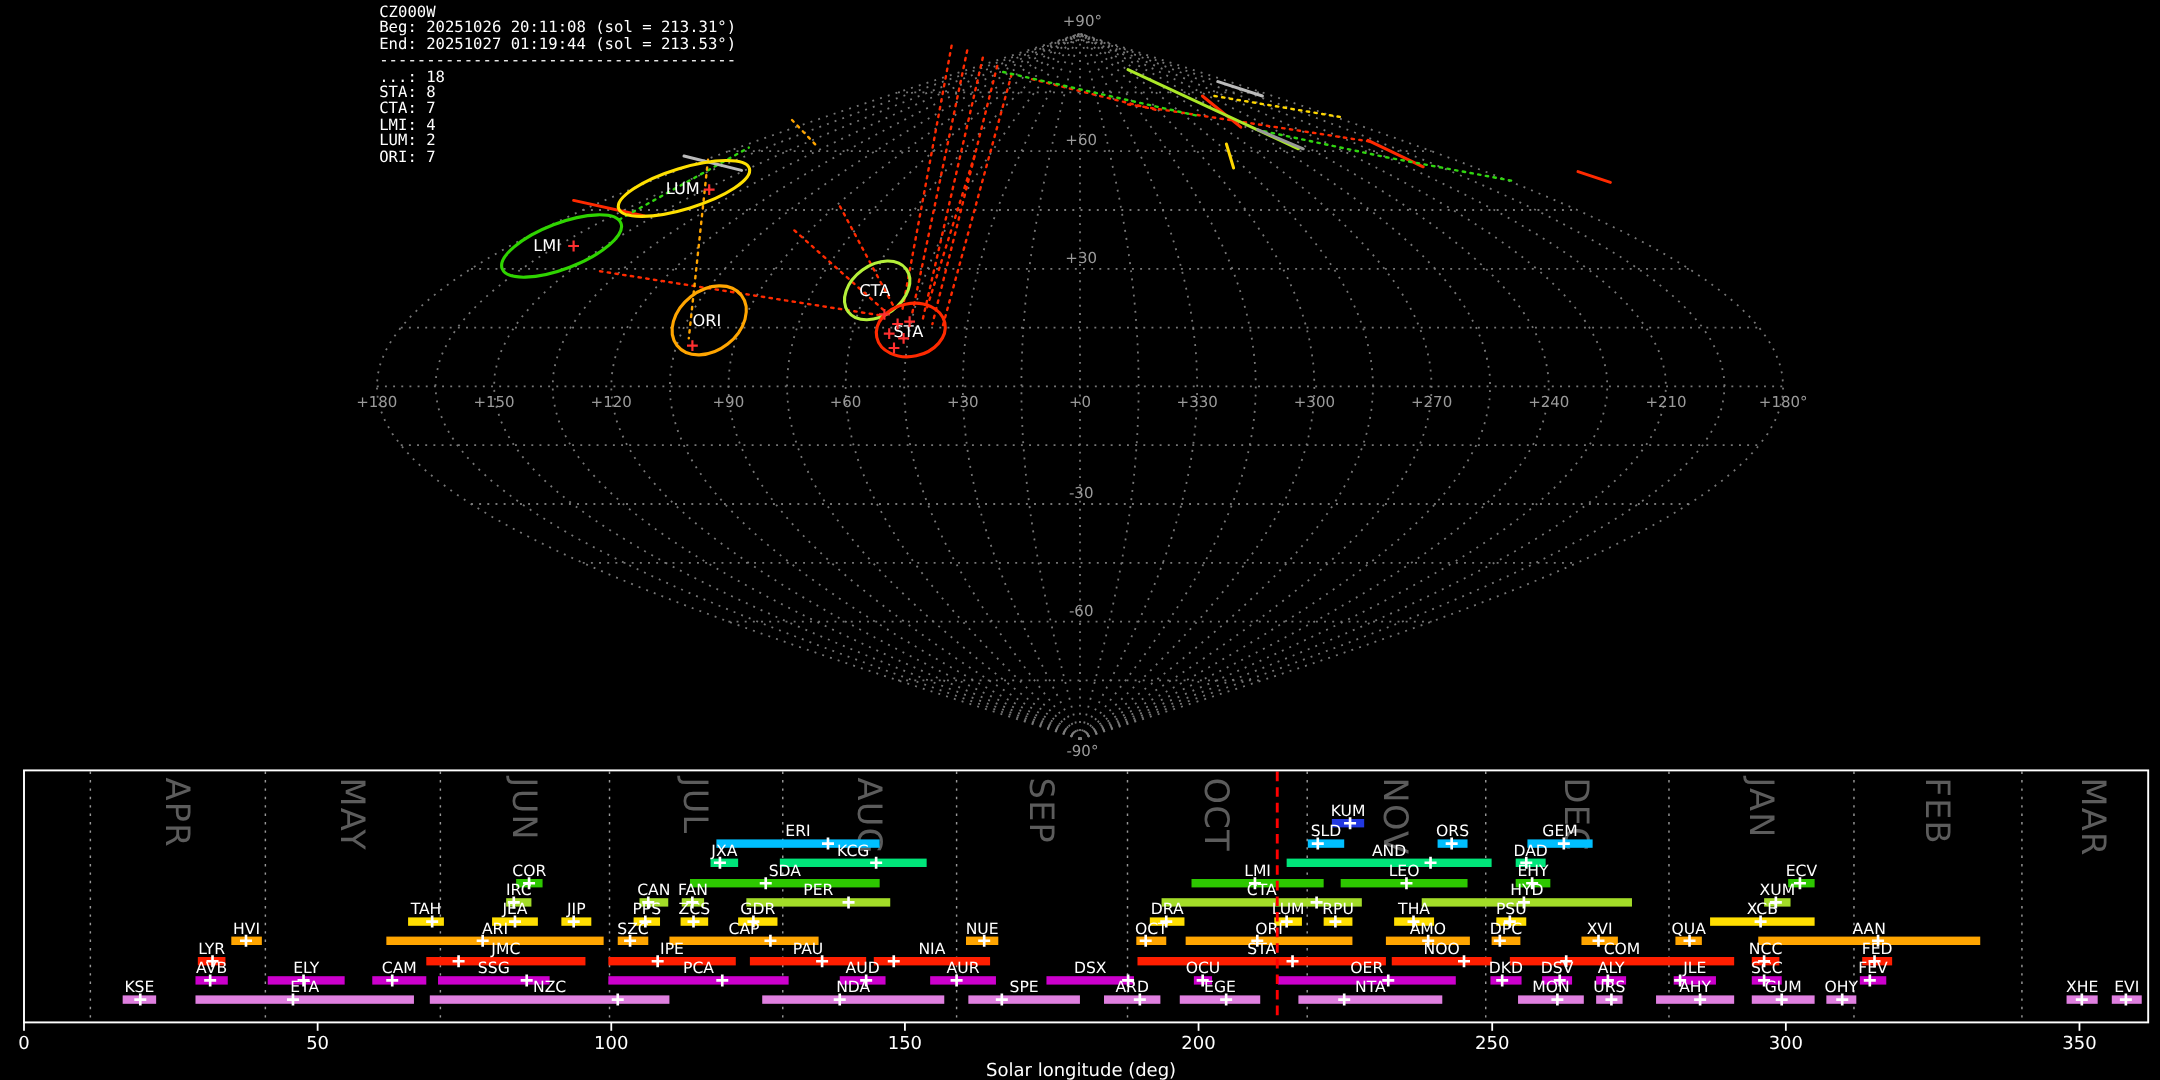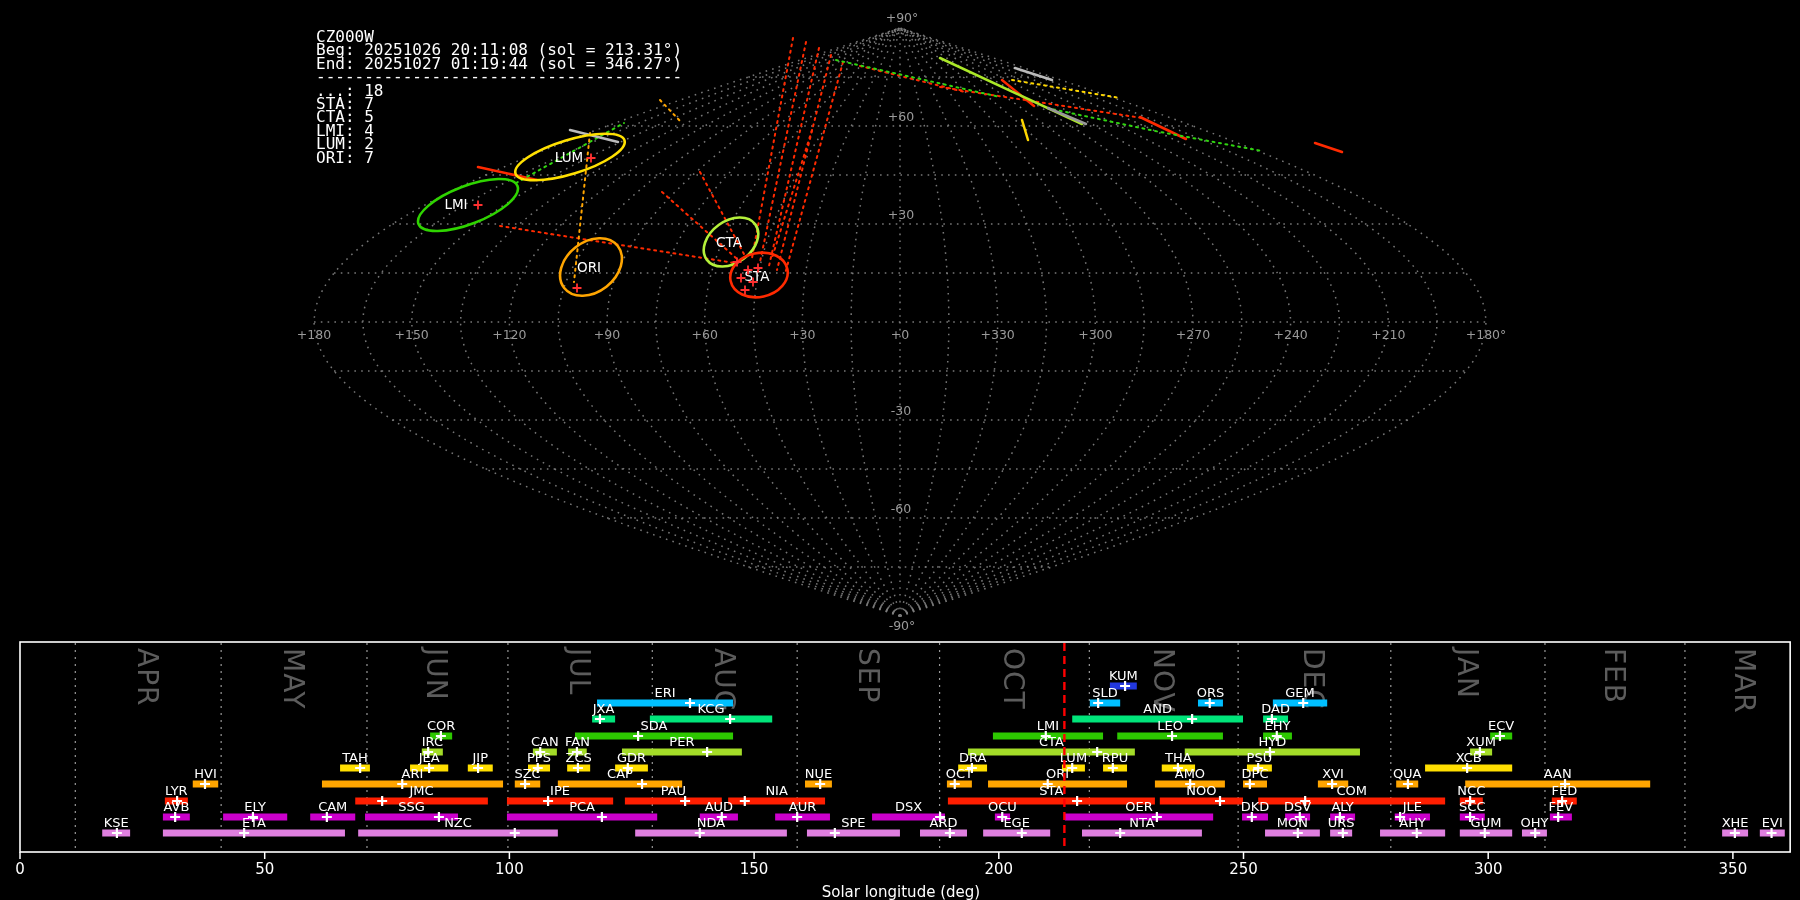--- a/index.html
+++ b/index.html
@@ -1,21 +1,21 @@
 <!DOCTYPE html>
 <html><head>
 <meta charset="utf-8">
 <style>
   html,body{margin:0;padding:0;background:#000;}
   #app{position:relative;width:1800px;height:900px;background:#000;overflow:hidden;
        font-family:"DejaVu Sans",sans-serif;}
   #skymap{position:absolute;left:0;top:0;}
   #timeline{position:absolute;left:0;top:640px;}
-  #info{position:absolute;left:316px;top:30px;color:#fff;
-        font-family:"DejaVu Sans Mono",monospace;font-size:16px;line-height:13.4px;}
+  #info{position:absolute;left:316px;top:4px;color:#fff;
+        font-family:"DejaVu Sans Mono",monospace;font-size:13px;line-height:13.4px;}
   .iline{white-space:pre;}
   text{font-family:"DejaVu Sans",sans-serif;}
 </style>
 </head>
 <body>
 <div id="app">
 
 <svg id="skymap" width="1800" height="640" viewBox="0 0 1800 640">
       <line fill="none" stroke="#7d7d7d" stroke-width="1.5" stroke-dasharray="1.6 5.2" opacity="0.95" x1="748.3320395699228" y1="567.0025" x2="1051.667960430077" y2="567.0025"></line>
       <line fill="none" stroke="#7d7d7d" stroke-width="1.5" stroke-dasharray="1.6 5.2" opacity="0.95" x1="607" y1="518.002" x2="1193" y2="518.002"></line>
@@ -125,25 +125,25 @@
       <path d="M736.5 278H745.5M741 273.5V282.5" stroke="#FF3030" stroke-width="1.8" fill="none"></path>
       <path d="M748.5 282H757.5M753 277.5V286.5" stroke="#FF3030" stroke-width="1.8" fill="none"></path>
       <path d="M740.5 290H749.5M745 285.5V294.5" stroke="#FF3030" stroke-width="1.8" fill="none"></path>
       <path d="M753.5 268H762.5M758 263.5V272.5" stroke="#FF3030" stroke-width="1.8" fill="none"></path>
       <path d="M732.5 262H741.5M737 257.5V266.5" stroke="#FF3030" stroke-width="1.8" fill="none"></path>
     </svg>
 
 <div id="info">
   <div class="iline">CZ000W</div>
   <div class="iline">Beg: 20251026 20:11:08 (sol = 213.31°)</div>
-  <div class="iline">End: 20251027 01:19:44 (sol = 346.27°)</div>
+  <div class="iline">End: 20251027 01:19:44 (sol = 213.53°)</div>
   <div class="iline">--------------------------------------</div>
   <div class="iline">...: 18</div>
-  <div class="iline">STA: 7</div>
-  <div class="iline">CTA: 5</div>
+  <div class="iline">STA: 8</div>
+  <div class="iline">CTA: 7</div>
   <div class="iline">LMI: 4</div>
   <div class="iline">LUM: 2</div>
   <div class="iline">ORI: 7</div>
 </div>
 
 <svg id="timeline" width="1800" height="260" viewBox="0 0 1800 260">
       <line x1="75.3022" y1="3" x2="75.3022" y2="211" stroke="#999" stroke-width="1.2" stroke-dasharray="2 5"></line>
       <text transform="translate(138.2228,8) rotate(90)" fill="#5c5c5c" font-size="28" letter-spacing="1">APR</text>
       <line x1="221.1434" y1="3" x2="221.1434" y2="211" stroke="#999" stroke-width="1.2" stroke-dasharray="2 5"></line>
       <text transform="translate(284.064,8) rotate(90)" fill="#5c5c5c" font-size="28" letter-spacing="1">MAY</text>

